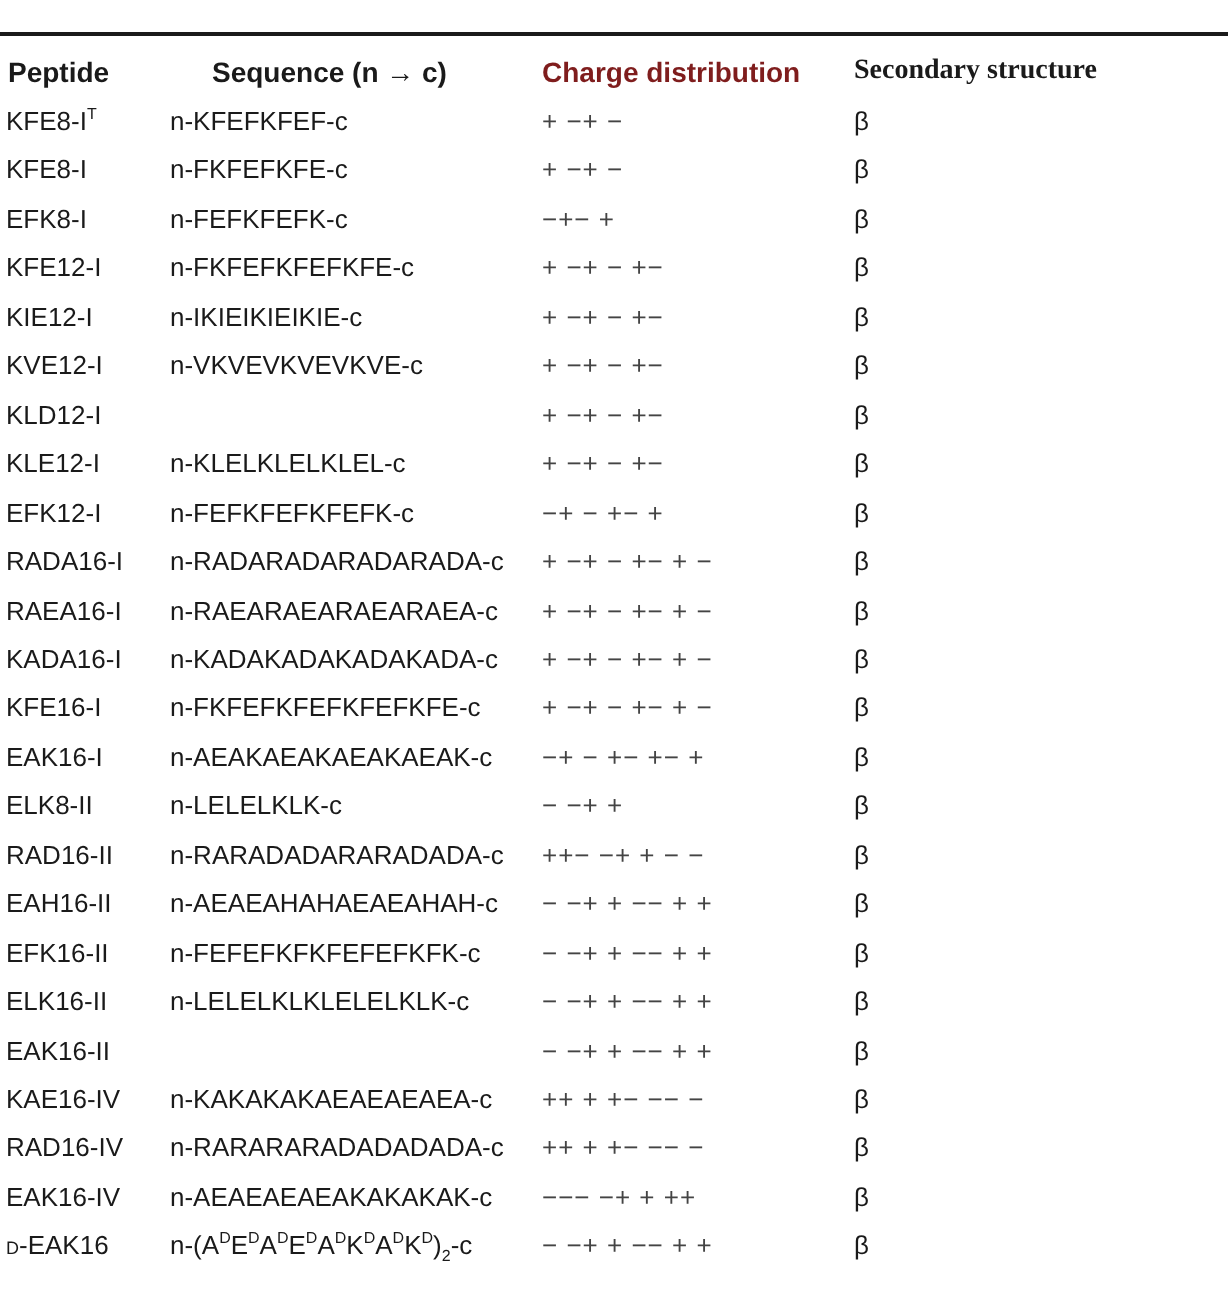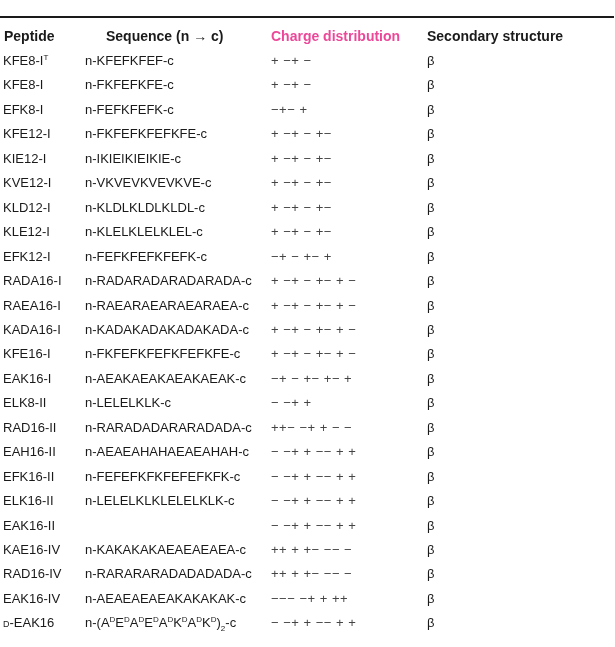--- a/index.html
+++ b/index.html
@@ -55,22 +55,22 @@
     .cell {
       position: absolute;
       top: 0;
     }
     .c-peptide { left: 3px; }
     .c-seq { left: 85px; }
     .c-charge { left: 271px; letter-spacing: 0.5px; color: #444; }
     .c-struct { left: 427px; }
     .header-row .c-peptide { left: 4px; }
     .header-row .c-seq { left: 106px; }
-    .header-row .c-charge { left: 271px; letter-spacing: 0; color: #ec4899; }
-    .header-row .c-struct { left: 427px; }
+    .header-row .c-charge { left: 271px; letter-spacing: 0; color: #7f1d1d; }
+    .header-row .c-struct { left: 427px; font-family: Liberation Serif, serif; }
     sup, sub {
       font-size: 8px;
       line-height: 0;
     }
     .smallcap {
       font-size: 9px;
     }
   </style>
 </head>
 <body>
@@ -117,21 +117,20 @@
         <span class="cell c-struct">β</span>
       </div>
       <div class="row" style="top: 155.25px;">
         <span class="cell c-peptide"><span>KVE12-I</span></span>
         <span class="cell c-seq">n-VKVEVKVEVKVE-c</span>
         <span class="cell c-charge">+ −+ − +−</span>
         <span class="cell c-struct">β</span>
       </div>
       <div class="row" style="top: 179.7px;">
         <span class="cell c-peptide"><span>KLD12-I</span></span>
-        <span class="cell c-seq">n-KLDLKLDLKLDL-c</span>
         <span class="cell c-charge">+ −+ − +−</span>
         <span class="cell c-struct">β</span>
       </div>
       <div class="row" style="top: 204.15px;">
         <span class="cell c-peptide"><span>KLE12-I</span></span>
         <span class="cell c-seq">n-KLELKLELKLEL-c</span>
         <span class="cell c-charge">+ −+ − +−</span>
         <span class="cell c-struct">β</span>
       </div>
       <div class="row" style="top: 228.6px;">

